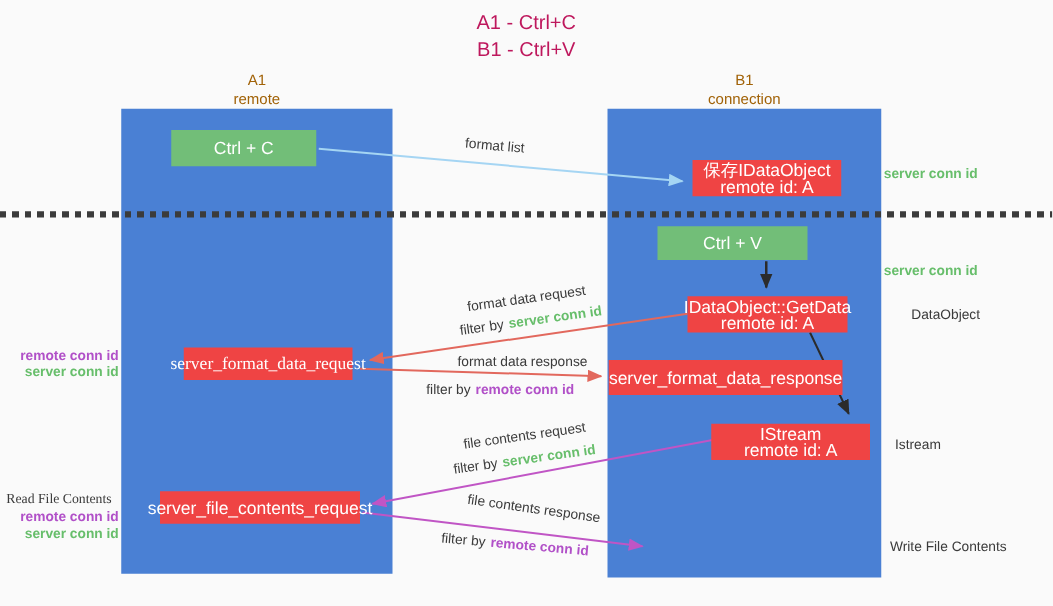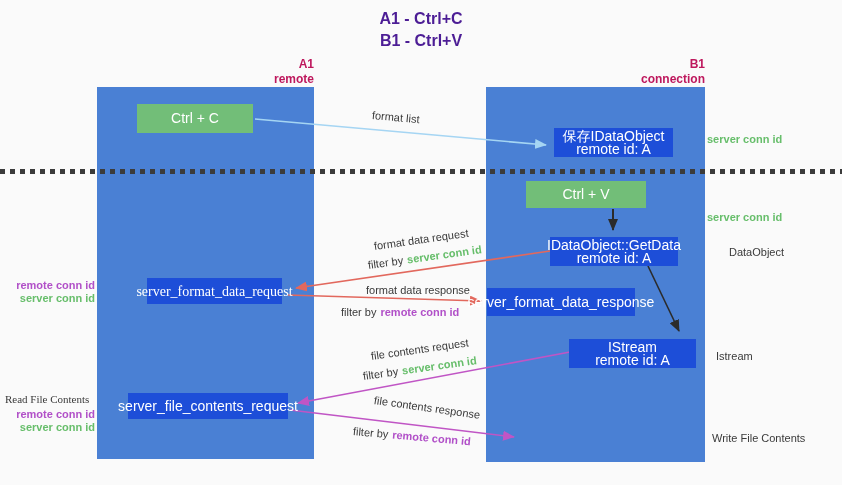--- a/index.html
+++ b/index.html
@@ -1,28 +1,28 @@
 <!DOCTYPE html>
 <html><head>
 <meta charset="utf-8">
 <style>
   html,body{margin:0;padding:0;background:#fafafa;}
   .canvas{position:relative;width:842px;height:485px;background:#fafafa;overflow:hidden;
           font-family:"Liberation Sans","DejaVu Sans",sans-serif;color:#3a3a3a;}
   .title{position:absolute;left:0;top:8px;width:842px;text-align:center;
-         font-size:16px;font-weight:700;line-height:22px;color:#4c1d95;}
+         font-size:16px;font-weight:400;line-height:22px;color:#be185d;}
   .col{position:absolute;background:#4a80d4;}
-  .col-header{position:absolute;text-align:right;font-size:12px;line-height:15px;color:#be185d;font-weight:bold;}
+  .col-header{position:absolute;text-align:center;font-size:12px;line-height:15px;color:#a16207;}
   .dotted{position:absolute;left:0;top:169px;width:842px;height:5px;z-index:3;
           background:repeating-linear-gradient(to right,#3b3b3b 0 5px,transparent 5px 10px);}
   svg.wires{position:absolute;left:0;top:0;z-index:4;}
   .node{position:absolute;z-index:5;display:flex;flex-direction:column;align-items:center;justify-content:center;
         color:#fff;font-size:14px;line-height:13px;text-align:center;white-space:nowrap;}
   .green{background:#72be78;}
-  .orange{background:#1d4ed8;}
+  .orange{background:#ef4444;}
   .lbl{position:absolute;z-index:6;font-size:11px;line-height:13px;color:#3a3a3a;white-space:nowrap;}
   .k-green{color:#67be6b;font-weight:bold;}
   .k-purple{color:#b150c8;font-weight:bold;}
   .key{margin-left:4px;}
   .r-a{text-align:right;}
   .rot-n8{transform:rotate(-8deg);transform-origin:left center;}
   .rot-p5{transform:rotate(5deg);transform-origin:left center;}
   .rot-p8{transform:rotate(8deg);transform-origin:left center;}
 </style>
 </head>
@@ -83,21 +83,21 @@
   <div class="node green" style="left:526px;top:181px;width:120px;height:27px;">
     <span>Ctrl + V</span>
   </div>
   <div class="node orange" style="left:550px;top:237px;width:128px;height:29px;">
     <span>IDataObject::GetData</span>
     <span>remote id: A</span>
   </div>
   <div class="node orange" style="left:147px;top:278px;width:135px;height:26px;font-family:Liberation Serif, serif;">
     <span>server_format_data_request</span>
   </div>
-  <div class="node orange" style="left:487px;top:288px;width:148px;height:28px;">
+  <div class="node orange" style="left:487px;top:288px;width:187px;height:28px;">
     <span>server_format_data_response</span>
   </div>
   <div class="node orange" style="left:569px;top:339px;width:127px;height:29px;">
     <span>IStream</span>
     <span>remote id: A</span>
   </div>
   <div class="node orange" style="left:128px;top:393px;width:160px;height:26px;">
     <span>server_file_contents_request</span>
   </div>
 

